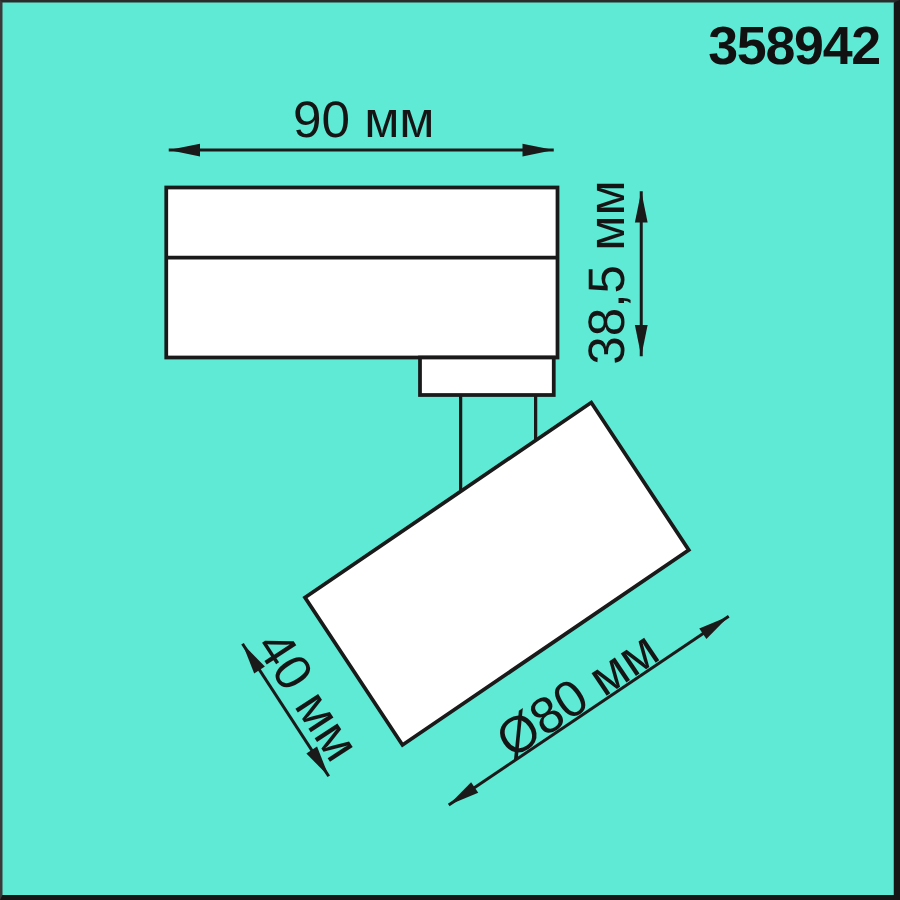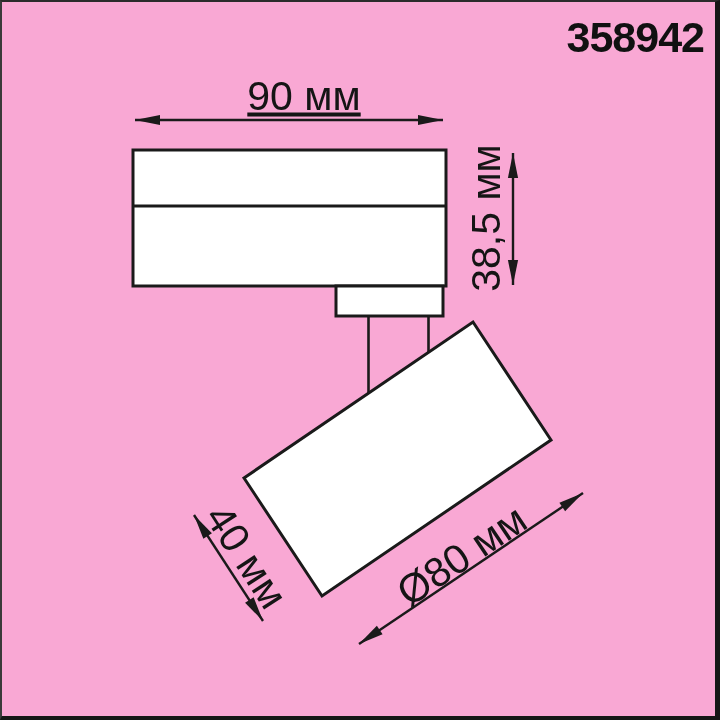--- a/index.html
+++ b/index.html
@@ -5,21 +5,21 @@
   html, body {
     margin: 0;
     padding: 0;
     background: #ffffff;
   }
   .frame {
     position: relative;
     width: 720px;
     height: 720px;
     box-sizing: border-box;
-    background: #f9a8d4;
+    background: #5eead4;
     border-top: 2px solid #2b2b2b;
     border-left: 2px solid #3a3a3a;
     border-right: 5px solid #161616;
     border-bottom: 4px solid #161616;
     overflow: hidden;
     font-family: "Liberation Sans", "DejaVu Sans", sans-serif;
     color: #151515;
   }
   .canvas {
     position: absolute;
@@ -34,21 +34,21 @@
     top: 0;
   }
   .dim-label {
     position: absolute;
     font-size: 41px;
     line-height: 1;
     white-space: nowrap;
     color: #151515;
     transform-origin: center center;
   }
-  .label-width    { left: 304px; top: 96px;  transform: translate(-50%,-50%); text-decoration: underline; }
+  .label-width    { left: 291px; top: 96px;  transform: translate(-50%,-50%); }
   .label-height   { left: 486px; top: 218px; transform: translate(-50%,-50%) rotate(-90deg); }
   .label-depth    { left: 246px; top: 557px; transform: translate(-50%,-50%) rotate(57deg); }
   .label-diameter { left: 462px; top: 556px; transform: translate(-50%,-50%) rotate(-34deg); }
   .product-code {
     position: absolute;
     top: 14px;
     right: 16px;
     font-size: 43px;
     font-weight: 700;
     letter-spacing: -1px;

